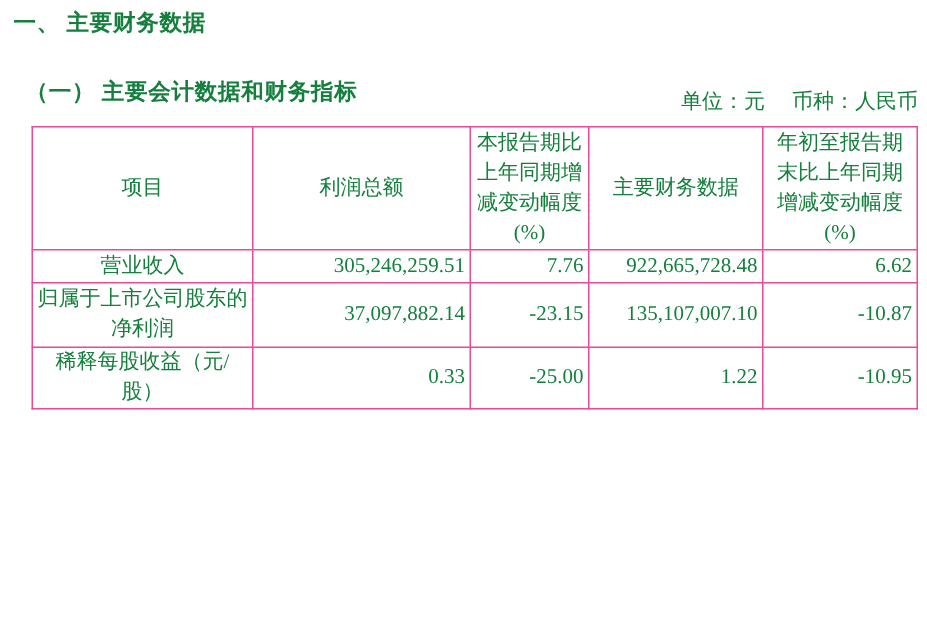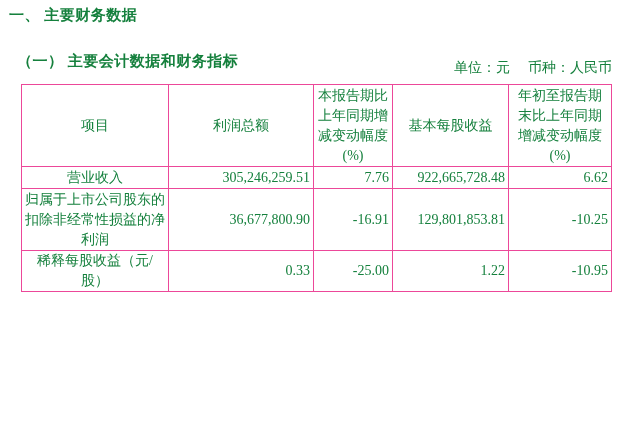--- a/index.html
+++ b/index.html
@@ -69,41 +69,41 @@
         <col style="width:79px">
         <col style="width:116px">
         <col style="width:103px">
     </colgroup>
     <thead>
       <tr style="height:82px">
         <th>项目</th>
         <th>利润总额</th>
         <th>本报告期比上年同期增减变动幅度(%)</th>
         <th>
-            <div class="hdr-narrow">基本每股收益</div>
+            <div class="hdr-narrow">主要财务数据</div>
           </th>
         <th>
             <div class="hdr-narrow">年初至报告期末比上年同期增减变动幅度(%)</div>
           </th>
       </tr>
     </thead>
     <tbody>
       <tr style="height:22px">
         <td class="lbl">营业收入</td>
         <td class="num">305,246,259.51</td>
         <td class="num">7.76</td>
         <td class="num">922,665,728.48</td>
         <td class="num">6.62</td>
       </tr>
-      <tr style="height:62px">
-        <td class="lbl">归属于上市公司股东的扣除非经常性损益的净利润</td>
-        <td class="num">36,677,800.90</td>
-        <td class="num">-16.91</td>
-        <td class="num">129,801,853.81</td>
-        <td class="num">-10.25</td>
+      <tr style="height:43px">
+        <td class="lbl">归属于上市公司股东的净利润</td>
+        <td class="num">37,097,882.14</td>
+        <td class="num">-23.15</td>
+        <td class="num">135,107,007.10</td>
+        <td class="num">-10.87</td>
       </tr>
       <tr style="height:21px">
         <td class="lbl">稀释每股收益（元/股）</td>
         <td class="num">0.33</td>
         <td class="num">-25.00</td>
         <td class="num">1.22</td>
         <td class="num">-10.95</td>
       </tr>
 
     </tbody>

